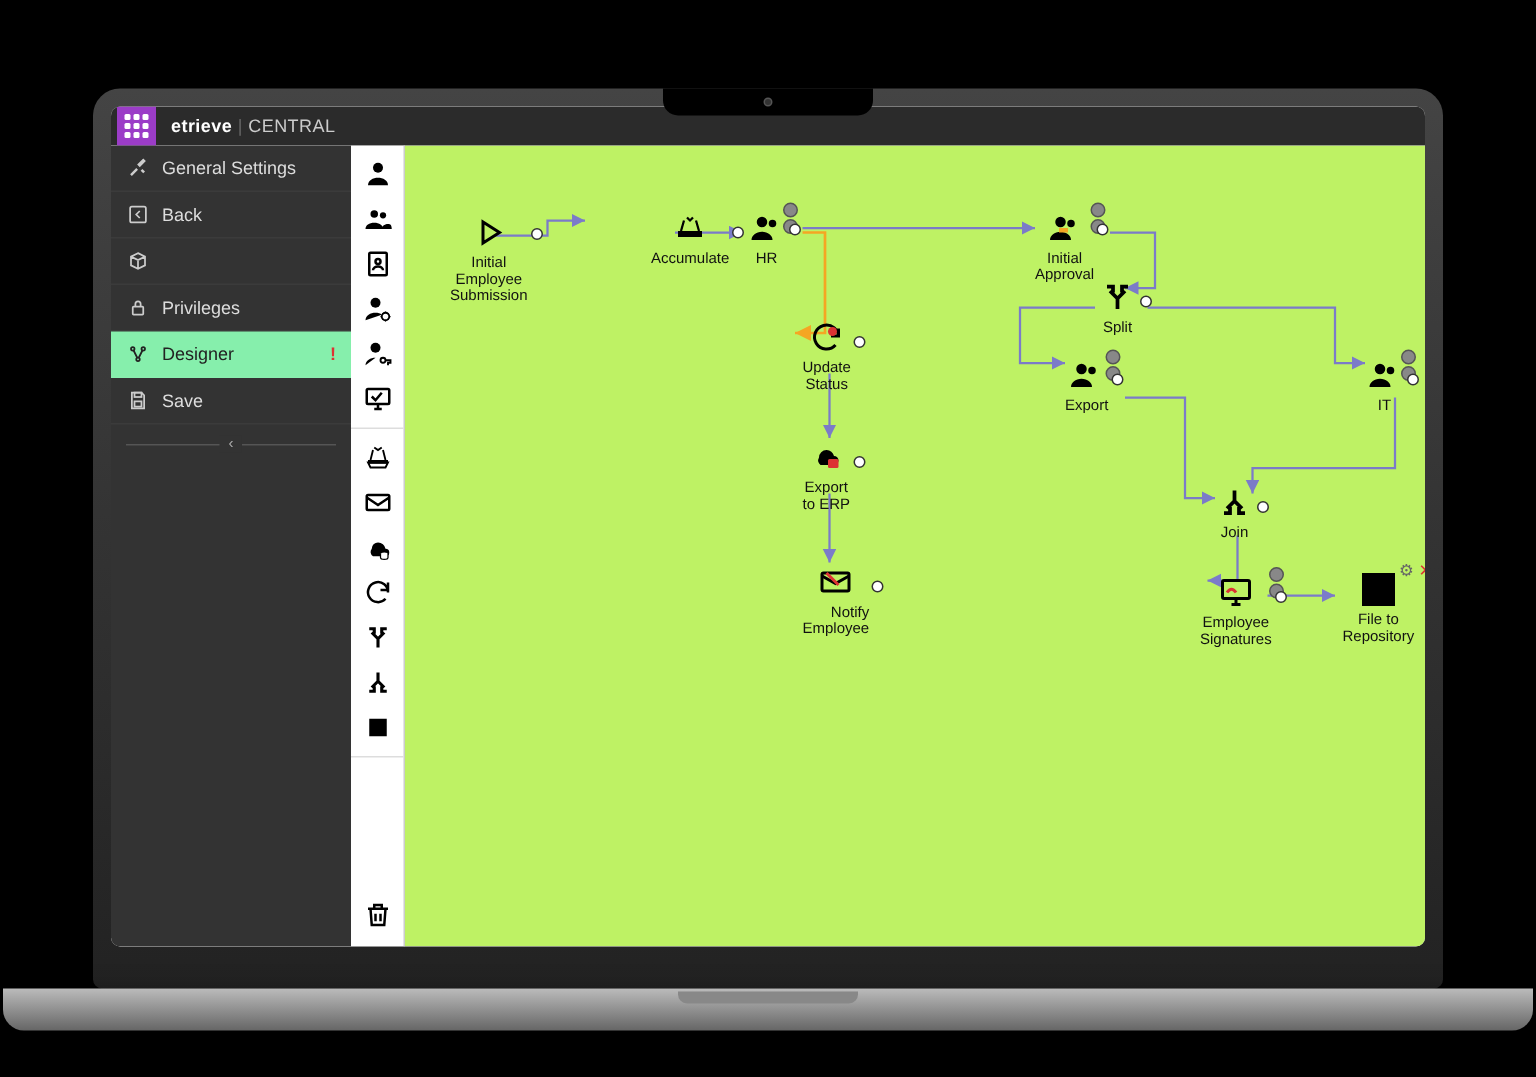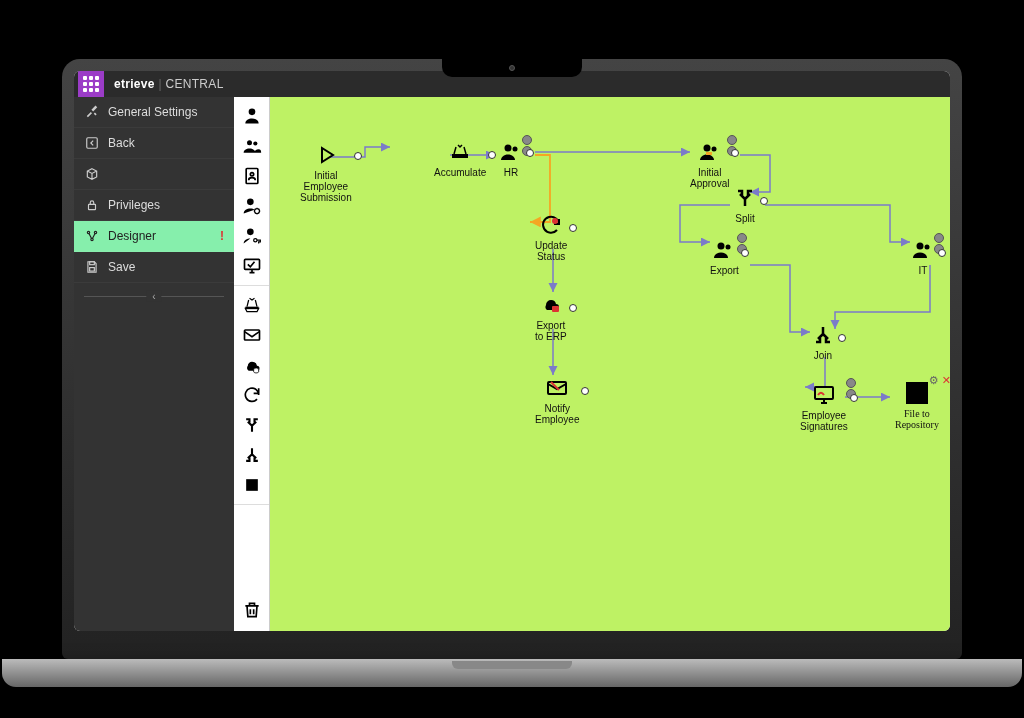--- a/index.html
+++ b/index.html
@@ -394,21 +394,21 @@
 
         <div class="node" style="left:265px;top:278px;">
           <div class="icon">
               <svg viewBox="0 0 24 24" fill="none" stroke="#000" stroke-width="2">
                 <rect x="3" y="6" width="18" height="12" rx="1"></rect>
                 <path d="M3 8l9 5 9-5"></path>
                 <path d="M6 6l8 8" stroke="#d33" stroke-width="2"></path>
               </svg>
             </div>
           <div class="port" style="right:-10px;top:12px;"></div>
-          <div class="lbl" style="white-space:pre-line;">Notify
+          <div class="lbl" style="white-space:pre-line;text-align:right;">Notify
 Employee</div>
         </div>
 
         <div class="node" style="left:530px;top:285px;">
           <div class="icon">
               <svg viewBox="0 0 24 24" fill="none" stroke="#000" stroke-width="2">
                 <rect x="3" y="4" width="18" height="12" rx="1"></rect>
                 <path d="M9 20h6M12 16v4"></path>
                 <path d="M6 12c2-3 4-3 6 0" stroke="#d33"></path>
               </svg>
@@ -421,21 +421,21 @@
           <div class="lbl" style="white-space:pre-line;">Employee
 Signatures</div>
         </div>
 
         <div class="node" style="left:625px;top:285px;">
           <div class="sel">
             <span class="gear">⚙</span>
             <span class="x">✕</span>
           </div>
           <div class="file-sq"></div>
-          <div class="lbl" style="white-space:pre-line;margin-top:4px;font-family:Liberation Serif, serif;">File to
+          <div class="lbl" style="white-space:pre-line;margin-top:4px;">File to
 Repository</div>
         </div>
 
       </div>
     </div>
   </div>
   <div class="base"></div>
 </div>
 
 </body></html>

